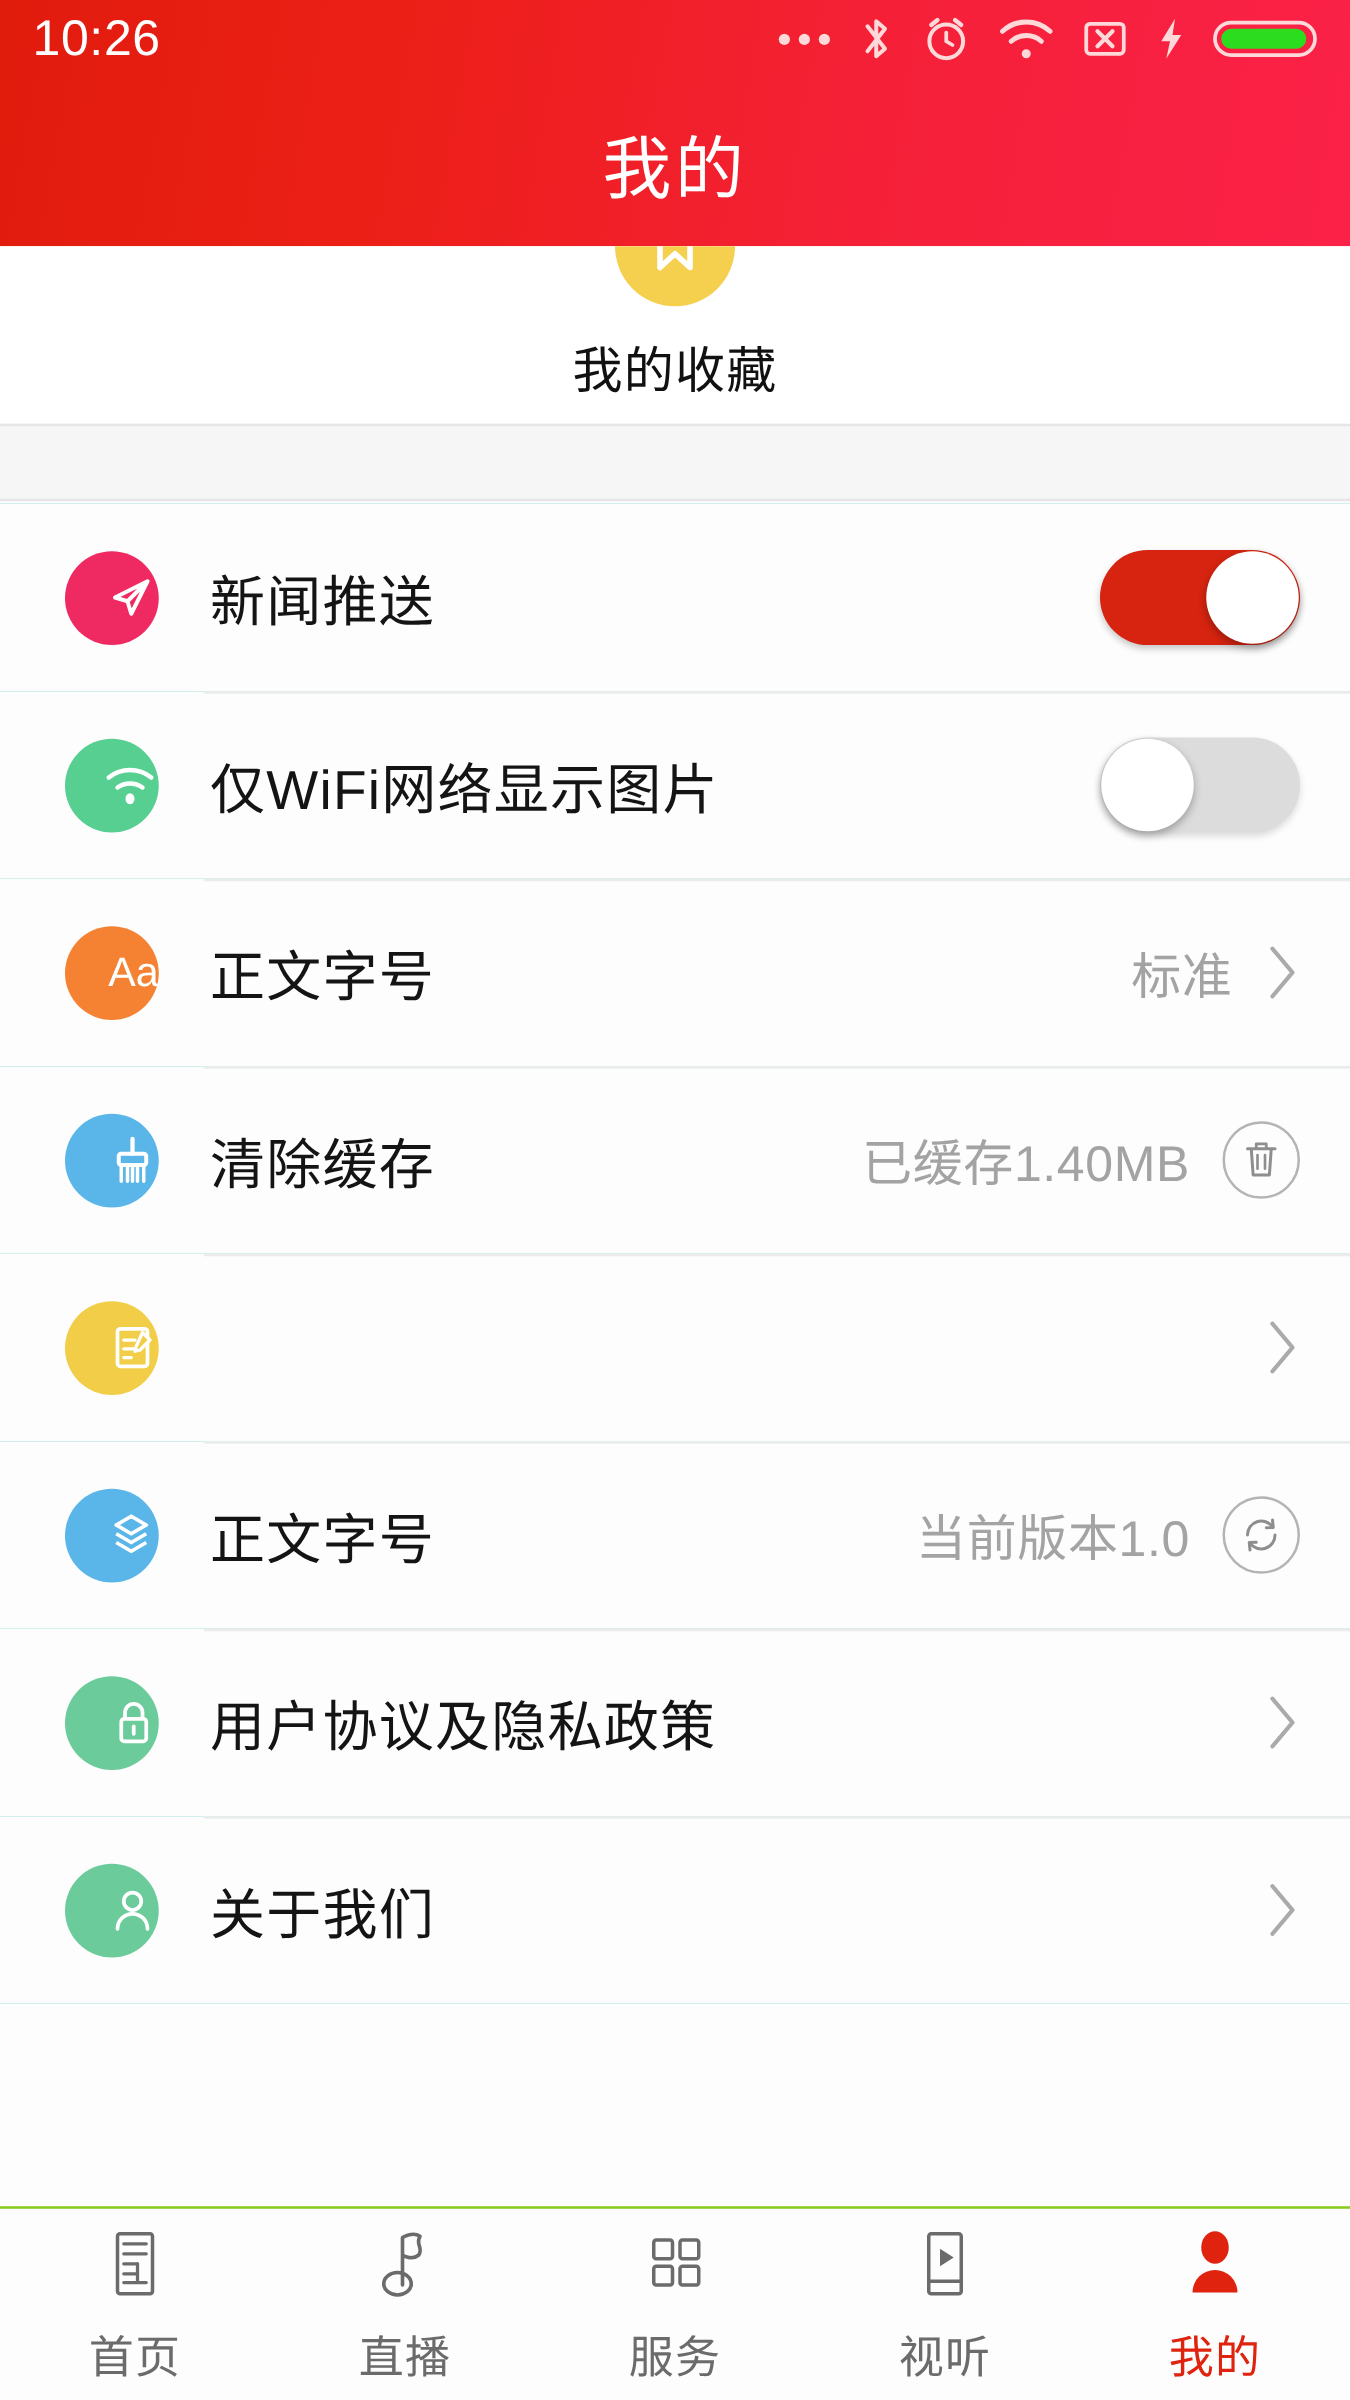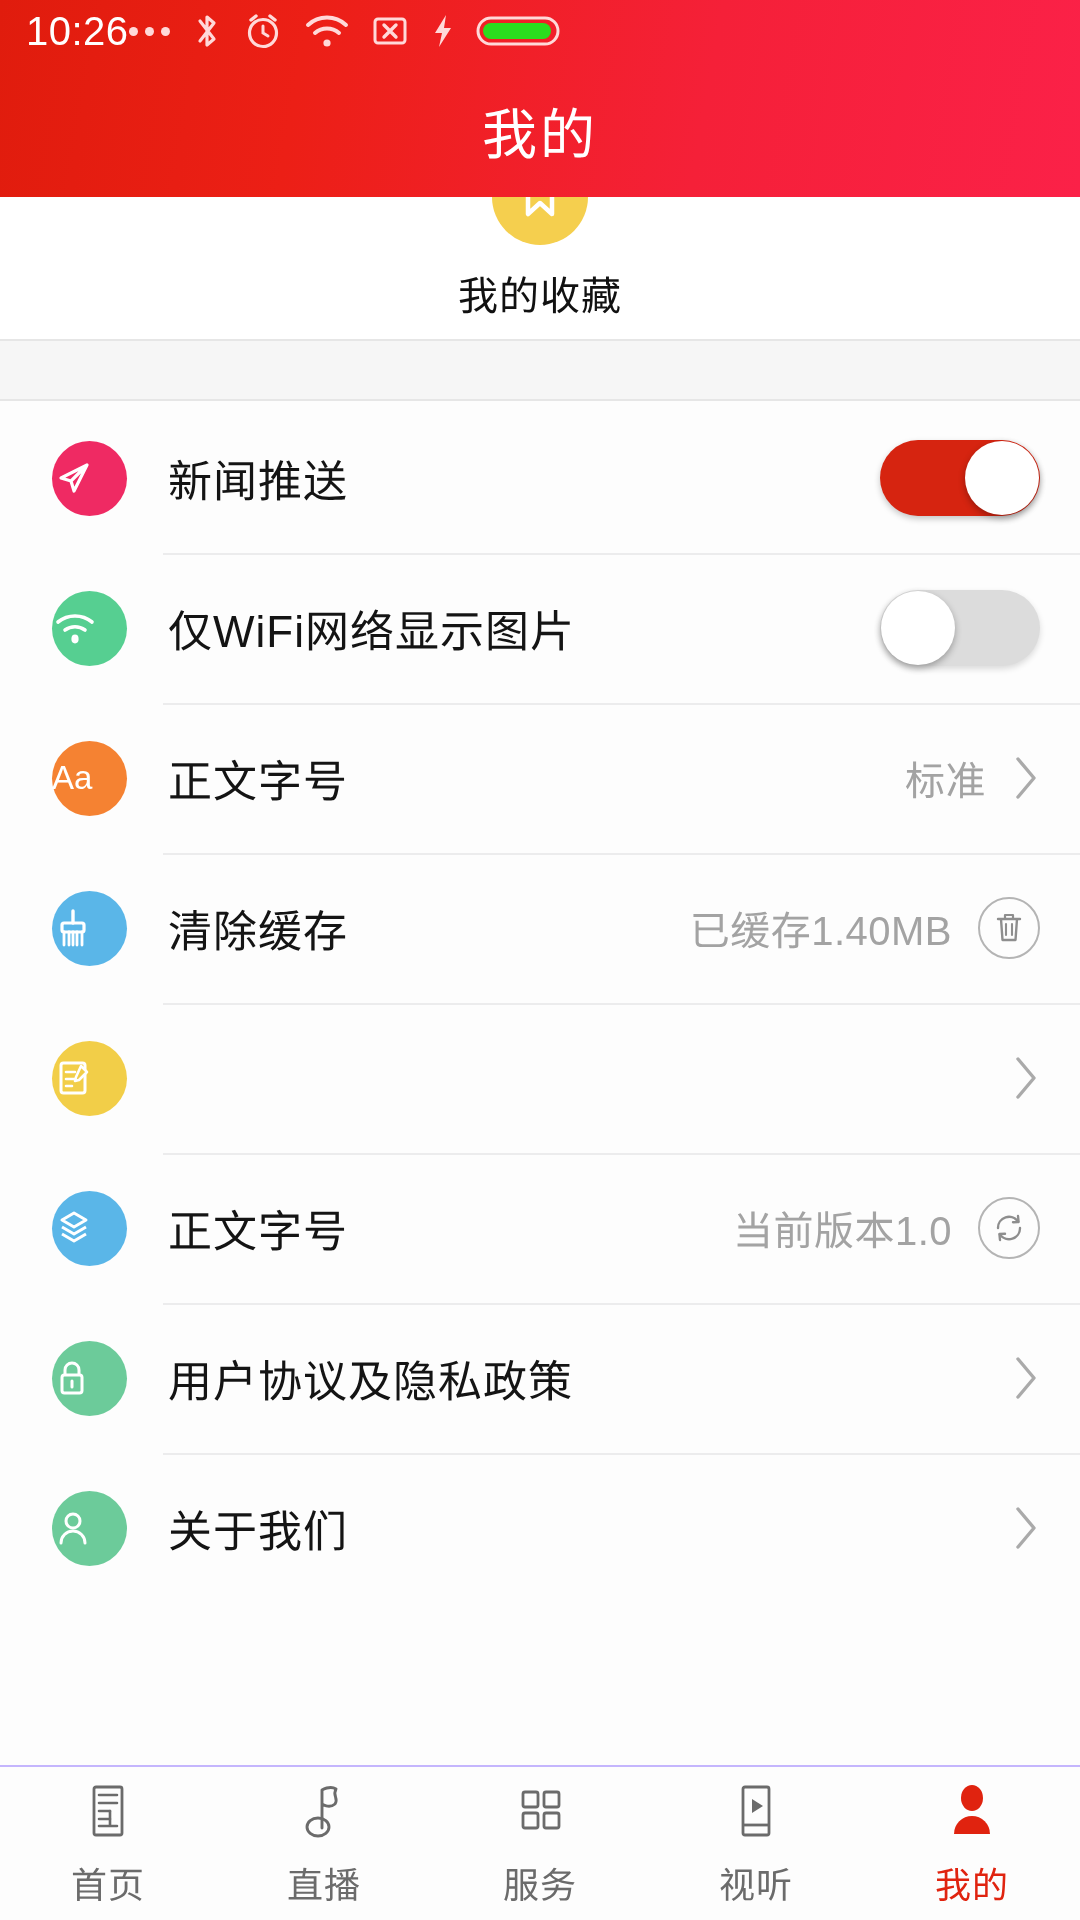--- a/index.html
+++ b/index.html
@@ -13,21 +13,21 @@
   .screen { position:relative; width:1080px; height:1920px; background:#fdfdfd; }
 
   
   .header {
     position:absolute; top:0; left:0; width:1080px; height:197px;
     background:linear-gradient(100deg,#e01c0d 0%,#ec1f16 28%,#f52038 65%,#fb2148 100%);
     overflow:hidden;
   }
   .statusbar {
     position:absolute; top:0; left:0; width:1080px; height:62px;
-    display:flex; align-items:center; justify-content:flex-start;
+    display:flex; align-items:center; justify-content:space-between;
     padding:0 26px;
   }
   .clock {
     color:#fff; font-size:40px; letter-spacing:0.5px;
     font-family:"Liberation Sans","DejaVu Sans",sans-serif;
   }
   .sysicons { display:flex; align-items:center; gap:20px; }
   .sysicons svg { display:block; }
   .dots { display:flex; align-items:flex-end; gap:7px; margin-right:2px; }
   .dots i { width:9px; height:9px; border-radius:50%; background:#ffd9d9; display:block; }
@@ -65,21 +65,21 @@
   .row {
     position:relative; display:flex; align-items:center;
     height:150px; padding-left:52px; padding-right:40px; background:#fdfdfd;
   }
   .row + .row::before {
     content:""; position:absolute; top:0; left:163px; right:0;
     height:2px; background:#ececed;
   }
   .ico {
     width:75px; height:75px; border-radius:50%; flex:0 0 75px;
-    display:flex; align-items:center; justify-content:flex-start;
+    display:flex; align-items:center; justify-content:flex-end;
   }
   .label {
     margin-left:41px; font-size:44px; color:#141414; letter-spacing:1px;
     white-space:nowrap;
   }
   .spacer { flex:1 1 auto; }
   .value { font-size:40px; color:#a3a3a3; letter-spacing:0.5px; white-space:nowrap; }
   .chev { margin-left:26px; display:flex; align-items:center; }
   .circbtn {
     margin-left:26px; width:62px; height:62px; border-radius:50%;
@@ -94,21 +94,21 @@
   .knob {
     position:absolute; top:1px; width:74px; height:74px; border-radius:50%;
     background:#ffffff; box-shadow:0 3px 7px rgba(0,0,0,.30);
   }
   .toggle.on .knob { right:1px; }
   .toggle.off .knob { left:1px; }
 
   
   .tabbar {
     position:absolute; bottom:0; left:0; width:1080px; height:155px;
-    background:#fdfdfd; border-top:2px solid #c4b5fd;
+    background:#fdfdfd; border-top:2px solid #84cc16;
     display:flex; align-items:center;
   }
   .tab {
     flex:1 1 0; height:100%;
     display:flex; flex-direction:column; align-items:center; justify-content:center;
     gap:14px;
   }
   .tab-ico { height:62px; display:flex; align-items:center; justify-content:center; }
   .tab-label { font-size:36px; color:#6b6b6b; letter-spacing:1px; }
   .tab.active .tab-label { color:#e0230f; }

